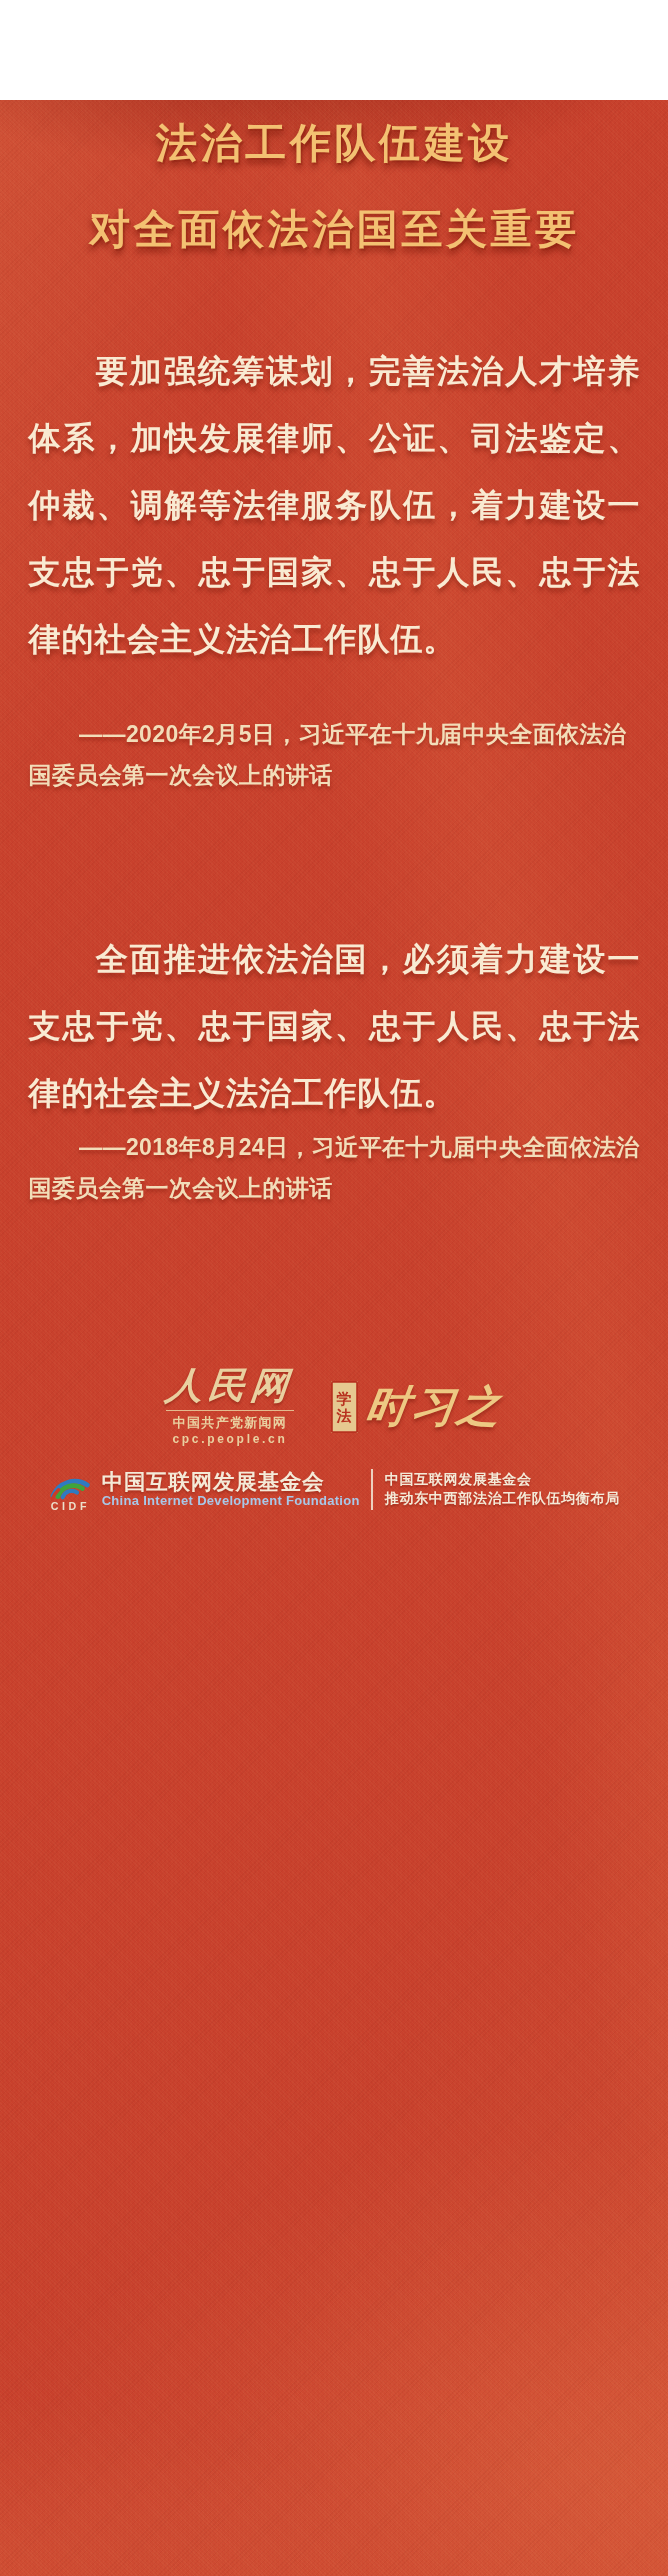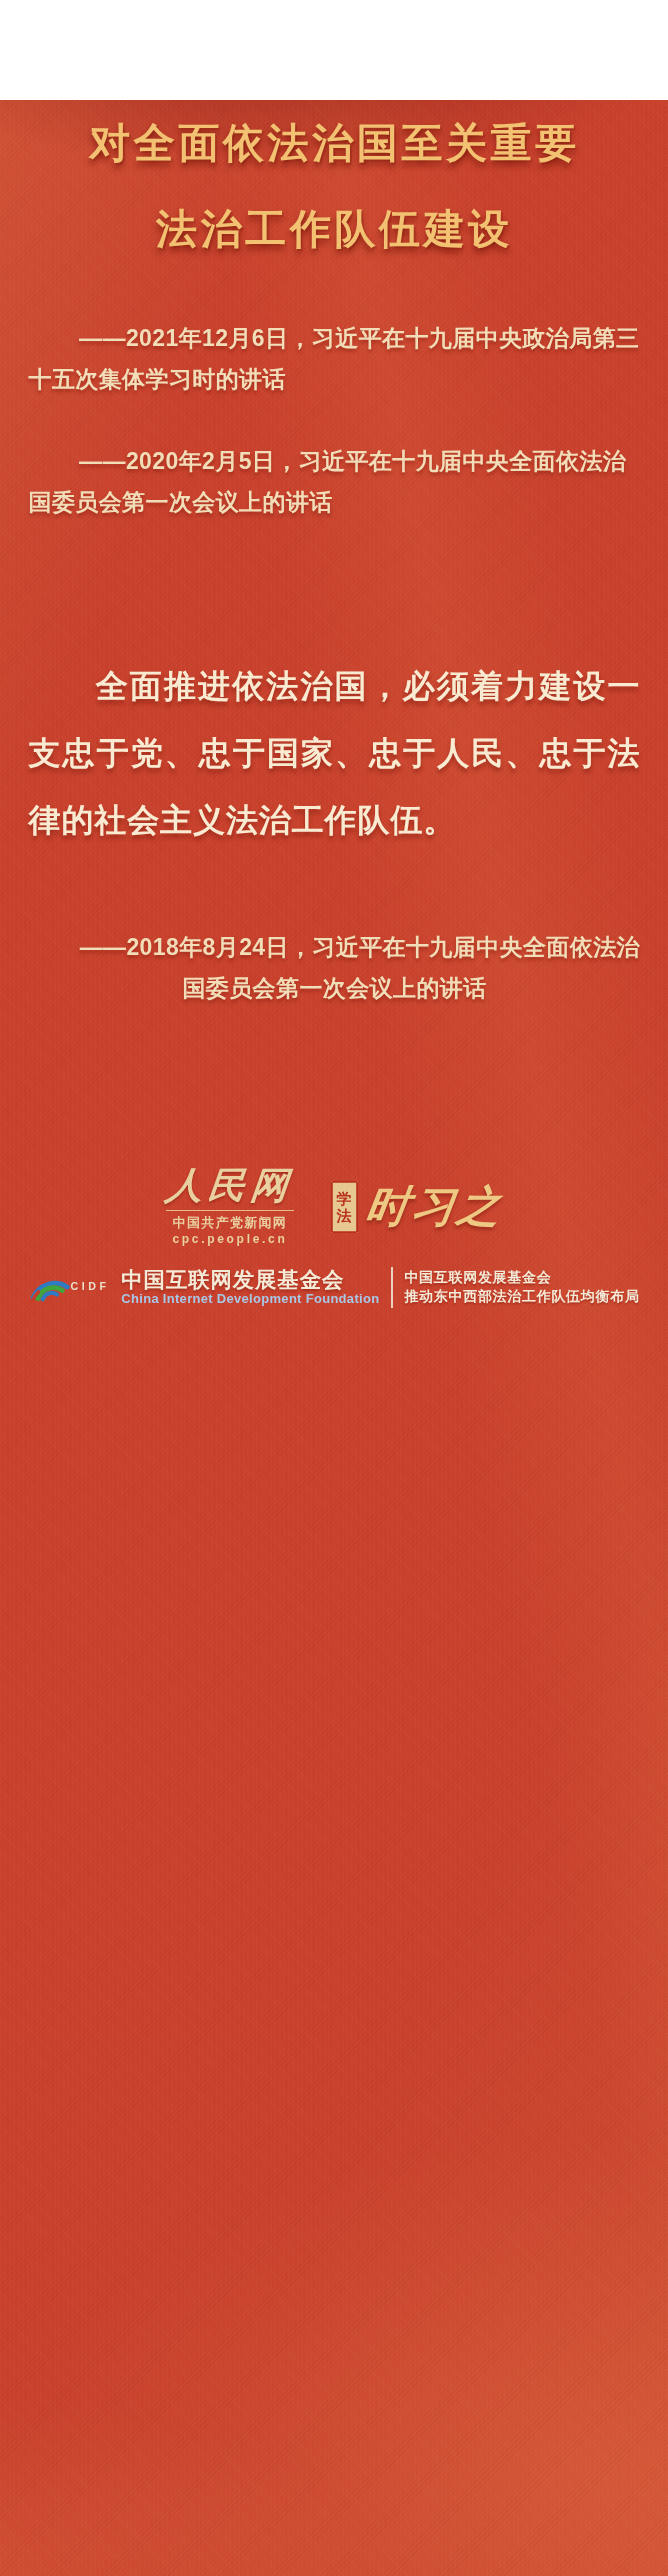--- a/index.html
+++ b/index.html
@@ -59,21 +59,21 @@
     margin:0 28.5px;
     color:#f2ddb9;
     font-size:23px;
     line-height:41px;
     letter-spacing:0.4px;
     text-indent:2.2em;
     text-shadow:0 2.7px 3.6px rgba(116,20,8,.42);
   }
   .a1{margin-top:46px;}
   .a2{margin-top:41px;}
-  .a3{margin-top:73px;text-align:center;}
+  .a3{}
 
   .footer-brands{
     margin-top:157px;
     display:flex;justify-content:center;align-items:center;gap:37px;
   }
   .people-block{text-align:center;color:#e9d0a0;}
   .people-script{
     font-size:37px;
     font-style:italic;
     letter-spacing:5.4px;
@@ -110,44 +110,44 @@
     font-style:italic;
     letter-spacing:2.7px;
     transform:skewX(-8deg);
     text-shadow:0 2.7px 3.6px rgba(110,18,6,.45);
   }
 
   .footer-sponsor{
     margin-top:19.6px;
     display:flex;justify-content:center;align-items:center;gap:11.6px;
   }
-  .cidf-logo{display:flex;flex-direction:row;align-items:center;}
+  .cidf-logo{display:flex;flex-direction:column;align-items:flex-end;}
   .cidf-acronym{
     color:#ecdfca;font-size:10.7px;letter-spacing:3.6px;line-height:10.7px;margin-top:-1.8px;
   }
   .cidf-names{display:flex;flex-direction:column;}
   .cidf-cn{color:#f4ead8;font-size:21.4px;letter-spacing:0.9px;line-height:24px;text-shadow:0 1.8px 2.7px rgba(110,18,6,.4);}
   .cidf-en{color:#a8c8e8;font-size:13px;letter-spacing:0.3px;line-height:13.4px;}
   .v-sep{width:1.8px;height:41px;background:rgba(243,234,216,.85);}
   .support{display:flex;flex-direction:column;}
   .support div{color:#f4ead8;font-size:14px;line-height:19.6px;letter-spacing:0.7px;text-shadow:0 1.8px 1.8px rgba(110,18,6,.35);}
 </style>
 </head>
 <body>
 
 <div class="poster">
   <div class="grain"></div>
 
   <div class="content">
     <div class="title">
+      <div>法治工作队伍建设</div>
       <div>对全面依法治国至关重要</div>
-      <div>法治工作队伍建设</div>
     </div>
 
-    <p class="attr a1">——2021年12月6日，习近平在十九届中央政治局第三十五次集体学习时的讲话</p>
+    <p class="quote q1">要加强统筹谋划，完善法治人才培养体系，加快发展律师、公证、司法鉴定、仲裁、调解等法律服务队伍，着力建设一支忠于党、忠于国家、忠于人民、忠于法律的社会主义法治工作队伍。</p>
 
     <p class="attr a2">——2020年2月5日，习近平在十九届中央全面依法治国委员会第一次会议上的讲话</p>
 
     <p class="quote q3">全面推进依法治国，必须着力建设一支忠于党、忠于国家、忠于人民、忠于法律的社会主义法治工作队伍。</p>
     <p class="attr a3">——2018年8月24日，习近平在十九届中央全面依法治国委员会第一次会议上的讲话</p>
 
     <div class="footer-brands">
       <div class="people-block">
         <div class="people-script">人民网</div>
         <div class="people-site">中国共产党新闻网</div>

